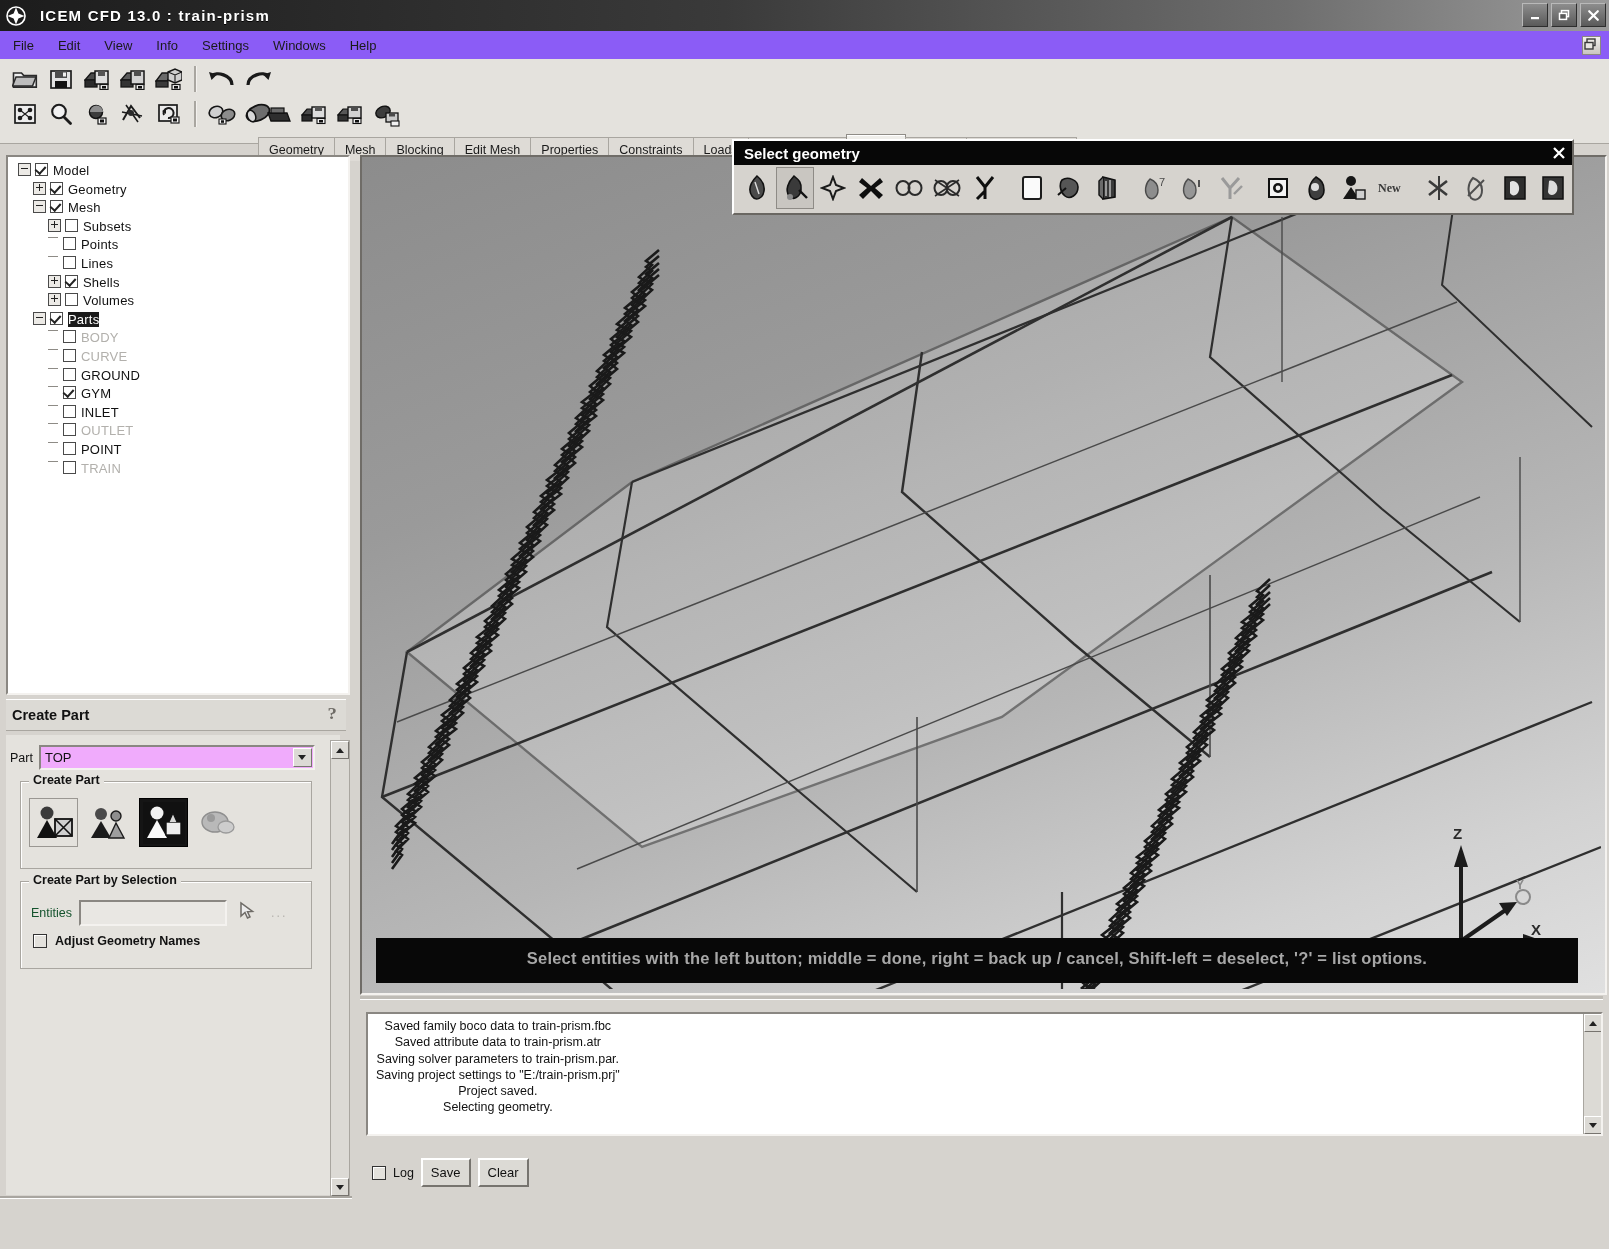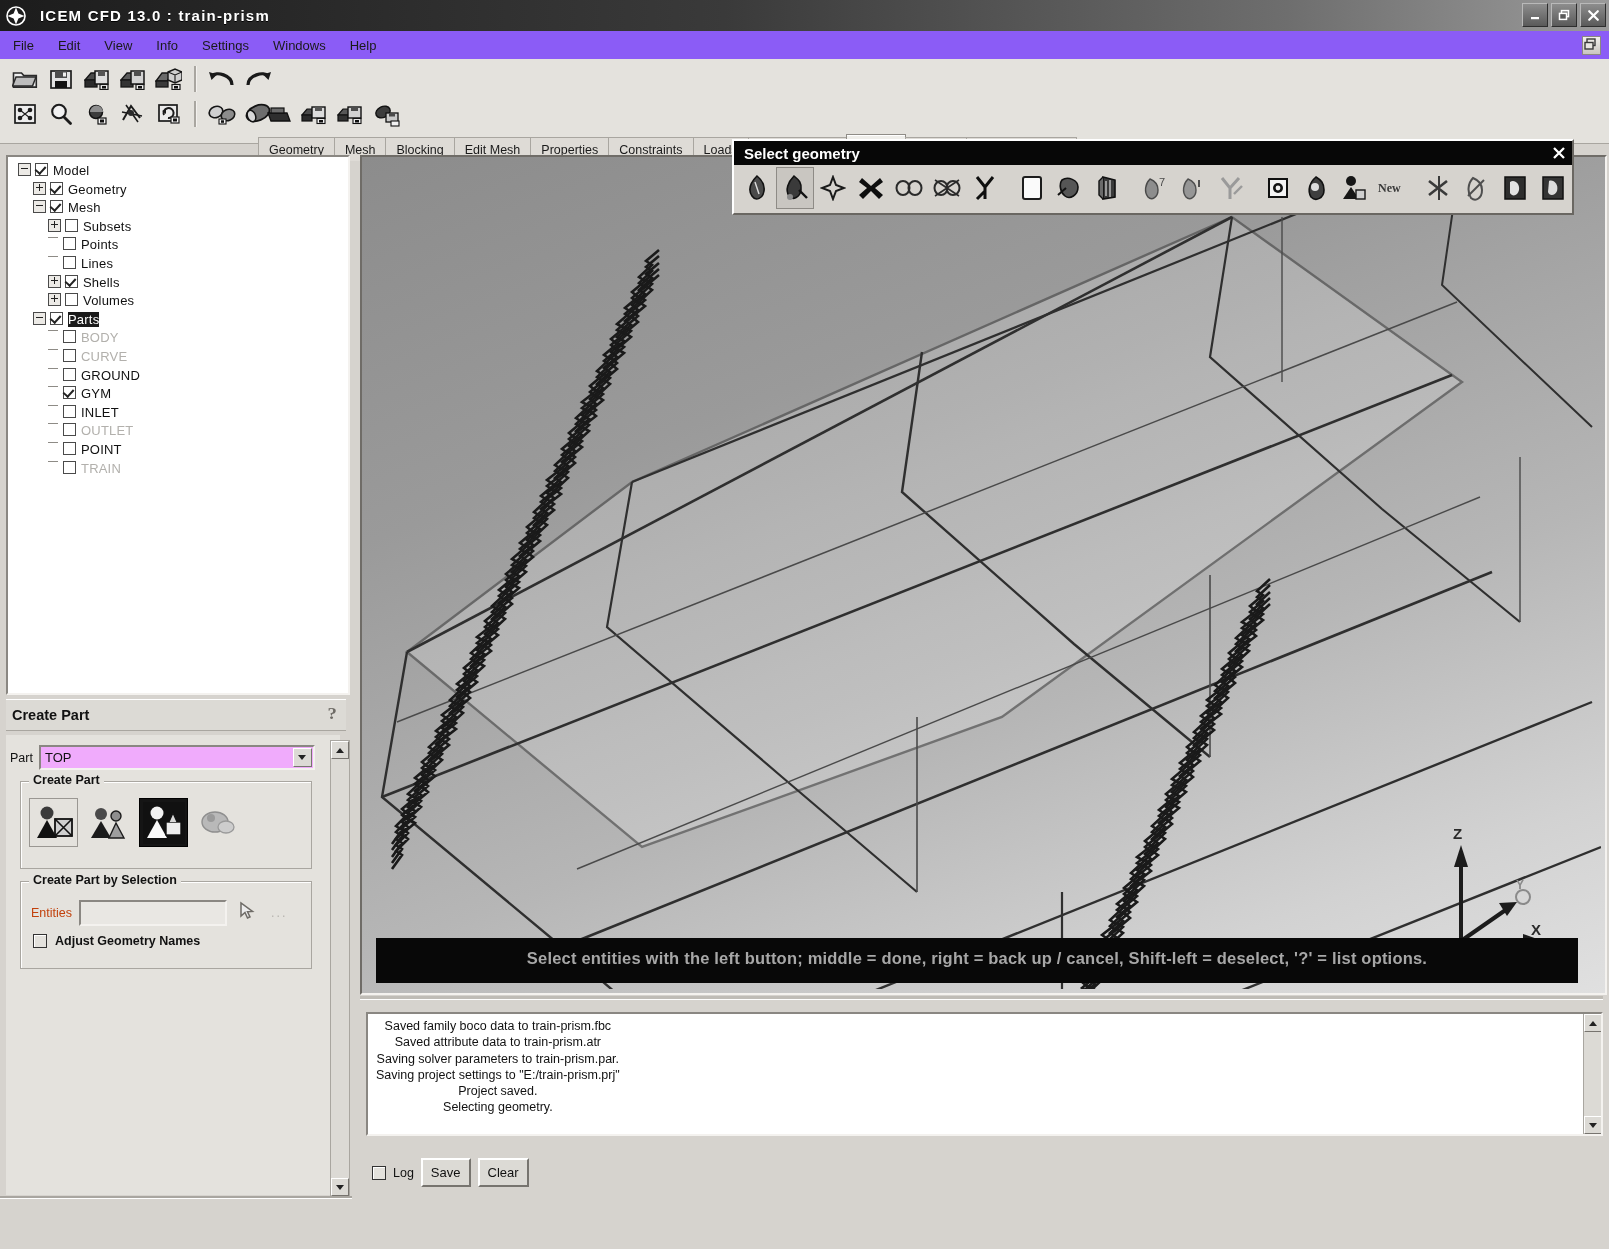--- a/index.html
+++ b/index.html
@@ -555,21 +555,21 @@
             <ellipse cx="28" cy="25" rx="8" ry="6" fill="#cdcdcd" stroke="#9a9a9a" stroke-width="1.3"></ellipse>
             <circle cx="13" cy="16" r="4" fill="#9a9a9a"></circle>
           </svg>
         </div>
       </div>
     </div>
 
     <div class="grp" style="left:14px;top:146px;width:290px;height:86px;">
       <span class="grp-title">Create Part by Selection</span>
       <div class="fieldrow" style="left:10px;top:18px;">
-        <span class="lbl" style="color:#c2410c;width:48px;">Entities</span>
+        <span class="lbl" style="color:#14532d;width:48px;">Entities</span>
         <span class="tinput" title=""></span>
         <span style="margin-left:10px;">
           <svg width="22" height="20" viewBox="0 0 22 20">
             <path d="M4 2 L4 15 L8 11.5 L10.5 17 L13 15.8 L10.5 10.8 L15.5 10.5 Z" fill="#ededed" stroke="#6e6b66" stroke-width="1.5"></path>
           </svg>
         </span>
         <span class="lbl" style="color:#b6b3ae;margin-left:12px;letter-spacing:2px;">...</span>
       </div>
       <div class="fieldrow" style="left:12px;top:52px;">
         <span class="ckbox"></span>

